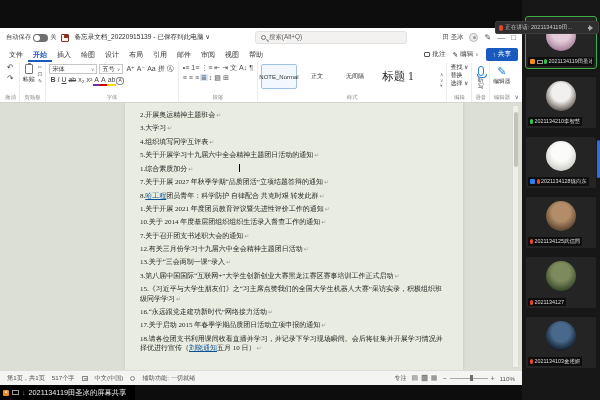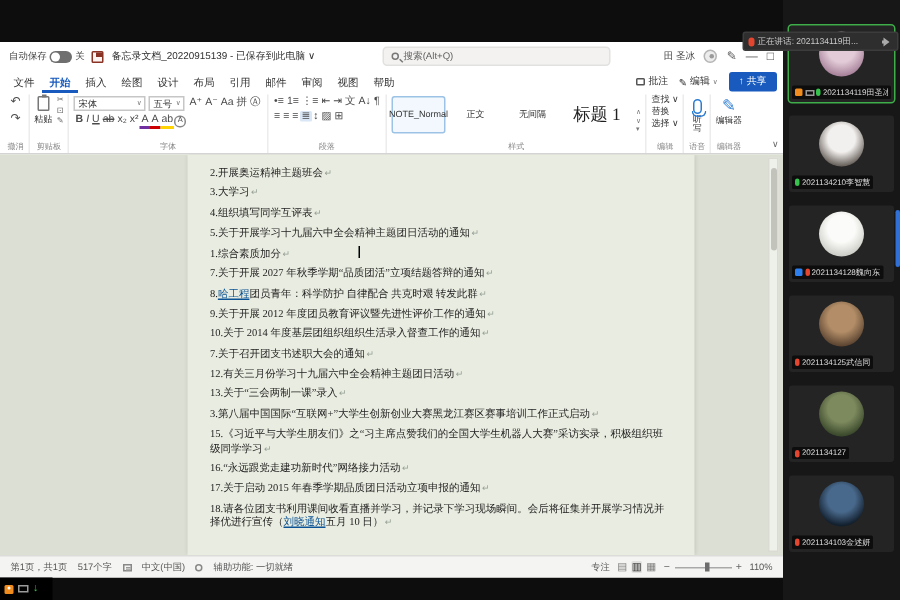--- a/index.html
+++ b/index.html
@@ -49,21 +49,21 @@
 .selbox{border:1px solid #c6c6c6;background:#fff;font-size:6.2px;color:#333;display:flex;align-items:center;justify-content:space-between;padding:0 2px;height:10px}
 .fname{width:48px}.fsize{width:24px}
 .cdn{font-size:4.5px;color:#777}
 .undoi{font-size:8px;color:#4a4a4a;line-height:1.1;text-align:center}
 .pastew{display:flex;gap:3px;align-items:flex-start}
 .paste{display:flex;flex-direction:column;align-items:center;gap:1px;font-size:6px;color:#333}
 .clip{width:8px;height:10px;border:1px solid #777;border-radius:1px;position:relative;background:#fdfdfd}
 .clip::before{content:"";position:absolute;left:2px;top:-2px;width:3px;height:2px;background:#777}
 .sstack{display:flex;flex-direction:column;gap:1px}
 .sstack span{font-size:5.5px;color:#666;line-height:1.1}
-.styles{display:flex;gap:2px;align-items:flex-end}
+.styles{display:flex;gap:18px;align-items:flex-end}
 .chip{width:36px;border:1px solid transparent;display:flex;align-items:center;justify-content:center;font-size:6px;color:#333;height:25px;text-align:center}
 .chip.sel{border-color:#9cc3e5;background:#f2f8fd;border-radius:2px}
 .chip.h1{font-family:"Liberation Serif","DejaVu Serif",serif;font-size:11.5px;color:#1f1f1f;width:46px}
 .styleside{display:flex;flex-direction:column;justify-content:center;gap:1px;padding-left:1px}
 .styleside span{font-size:4.6px;color:#777;line-height:1}
 .editcol{display:flex;flex-direction:column;gap:1.5px}
 .editcol span{font-size:6px;color:#333;line-height:1.1}
 .voicew{display:flex;flex-direction:column;align-items:center;gap:1px;padding-top:2px}
 .micbtn{width:6px;height:10px;border:1px solid #2b7cd3;border-radius:3px;position:relative}
 .micbtn::after{content:"";position:absolute;left:-2px;width:8px;bottom:-3px;height:3px;border:1px solid #2b7cd3;border-top:none;border-radius:0 0 4px 4px}
@@ -285,21 +285,21 @@
 
     <div class="docarea">
       <div class="page">
           <div class="line"><span>2.开展奥运精神主题班会</span><span class="mk">↵</span></div>
           <div class="line"><span>3.大学习</span><span class="mk">↵</span></div>
           <div class="line"><span>4.组织填写同学互评表</span><span class="mk">↵</span></div>
           <div class="line"><span>5.关于开展学习十九届六中全会精神主题团日活动的通知</span><span class="mk">↵</span></div>
           <div class="line"><span>1.综合素质加分</span><span class="mk">↵</span><span class="caret"></span></div>
           <div class="line"><span>7.关于开展 2027 年秋季学期“品质团活”立项结题答辩的通知</span><span class="mk">↵</span></div>
           <div class="line"><span>8.</span><span class="link">哈工程</span><span>团员青年：科学防护 自律配合 共克时艰  转发此群</span><span class="mk">↵</span></div>
-          <div class="line"><span>9.关于开展 2012 年度团员教育评议暨先进性评价工作的通知</span><span class="mk">↵</span></div>
+          <div class="line"><span>1.关于开展 2021 年度团员教育评议暨先进性评价工作的通知</span><span class="mk">↵</span></div>
           <div class="line"><span>10.关于 2014 年度基层团组织组织生活录入督查工作的通知</span><span class="mk">↵</span></div>
           <div class="line"><span>7.关于召开团支书述职大会的通知</span><span class="mk">↵</span></div>
           <div class="line"><span>12.有关三月份学习十九届六中全会精神主题团日活动</span><span class="mk">↵</span></div>
           <div class="line"><span>13.关于“三会两制一课”录入</span><span class="mk">↵</span></div>
           <div class="line"><span>3.第八届中国国际“互联网+”大学生创新创业大赛黑龙江赛区赛事培训工作正式启动</span><span class="mk">↵</span></div>
           <div class="line"><span>15.《习近平与大学生朋友们》之“习主席点赞我们的全国大学生机器人大赛”采访实录，积极组织班级同学学习</span><span class="mk">↵</span></div>
           <div class="line"><span>16.“永远跟党走建功新时代”网络接力活动</span><span class="mk">↵</span></div>
           <div class="line"><span>17.关于启动 2015 年春季学期品质团日活动立项申报的通知</span><span class="mk">↵</span></div>
           <div class="line"><span>18.请各位团支书利用课间收看直播并学习，并记录下学习现场瞬间。会后将征集并开展学习情况并择优进行宣传（</span><span class="link">刘晓通知</span><span>五月 10 日）</span><span class="mk">↵</span></div>
         </div>
@@ -386,15 +386,16 @@
   <div class="banner">
     <span class="micB"></span>
     <span class="bt">正在讲话: 2021134119田...</span>
     <span class="spk"></span>
   </div>
 
   <div class="chipshare">
     <span class="pers"></span>
     <span class="mon"></span>
     <span class="dn">↓</span>
+    <span class="txt">2021134119田圣冰的屏幕共享</span>
   </div>
 
 </div>
 
 </body></html>

